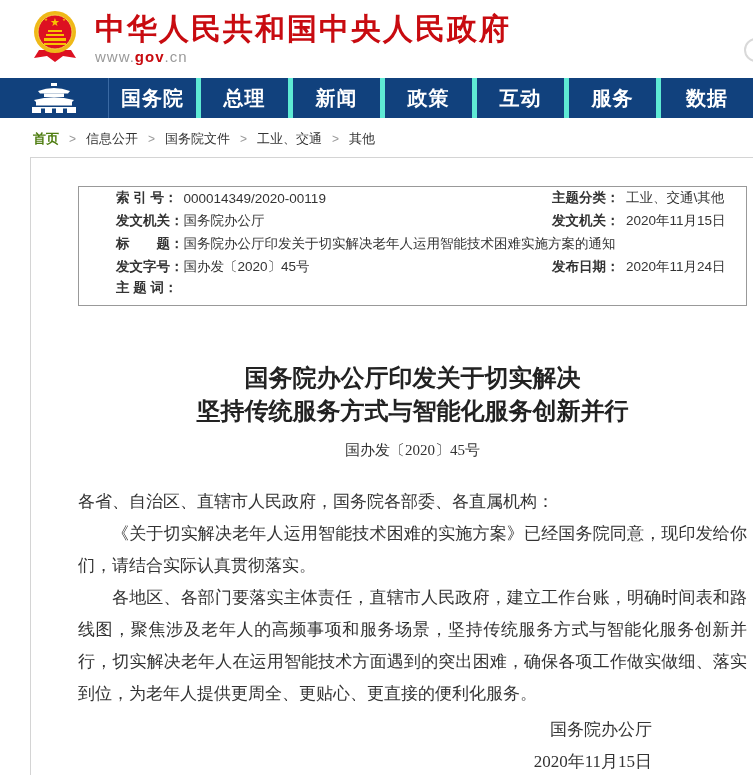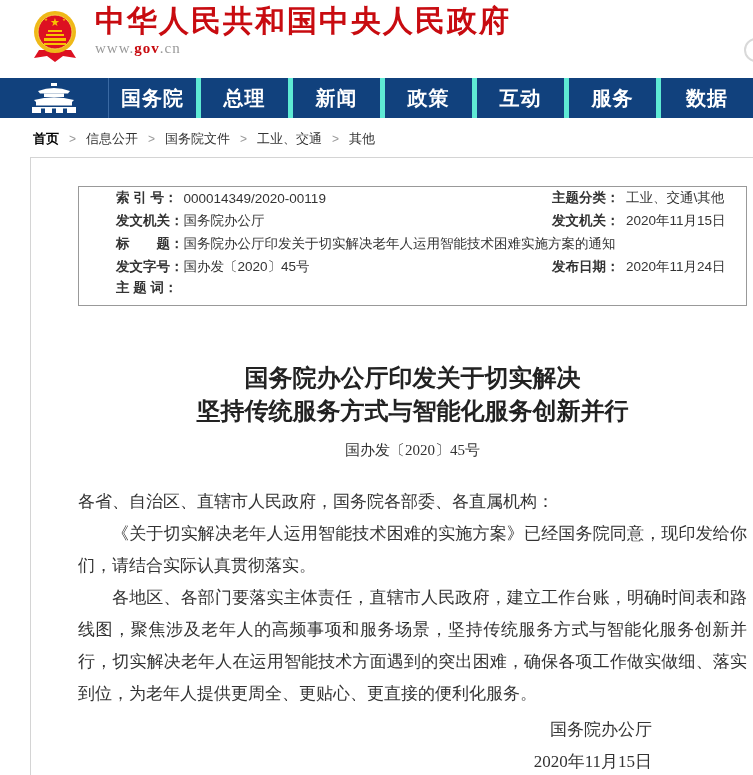--- a/index.html
+++ b/index.html
@@ -3,41 +3,41 @@
 <meta charset="utf-8">
 <style>
   * { margin:0; padding:0; box-sizing:border-box; }
   html,body { width:753px; height:775px; overflow:hidden; background:#fff;
               font-family:"Liberation Sans", sans-serif; color:#333; }
   .page { position:relative; width:753px; height:775px; overflow:hidden; }
 
   
   .site-header { position:relative; height:78px; background:#fff; }
   .emblem { position:absolute; left:33px; top:8px; width:44px; height:56px; }
-  .header-titles { position:absolute; left:95px; top:4px;font-family:Liberation Serif, serif; }
+  .header-titles { position:absolute; left:95px; top:12px; }
   .site-title { font-size:30px; font-weight:bold; color:#c80b10; letter-spacing:2px;
                 line-height:34px; text-decoration:none; display:block; }
   .site-url { font-size:15px; color:#9a9a9a; margin-top:2px; letter-spacing:1px; }
   .site-url .gov { color:#c80b10; font-weight:bold; }
   .search-pill { position:absolute; left:744px; top:38px; width:26px; height:24px;
                  border:2px solid #d9d9d9; border-radius:13px; background:#fff; }
 
   
   .main-nav { display:flex; height:40px; background:#11417d; width:860px; }
   .nav-home { width:109px; display:flex; align-items:center; justify-content:center;
               border-right:1px solid #3a69a3; flex:none; cursor:pointer; }
   .nav-item { width:92px; flex:none; display:flex; align-items:center; justify-content:center;
               color:#fff; font-size:20px; font-weight:bold; text-decoration:none;
               border-right:5px solid #5eead4; letter-spacing:1px; cursor:pointer; }
   .nav-item:last-child { border-right:none; }
 
   
   .breadcrumb { padding:12px 0 10px 33px; font-size:13px; color:#333; }
   .breadcrumb a { color:#333; text-decoration:none; cursor:pointer; }
-  .breadcrumb .crumb-home { font-weight:bold; color:#000000; }
+  .breadcrumb .crumb-home { font-weight:bold; color:#4d7c0f; }
   .breadcrumb .sep { color:#999; margin:0 10px; font-size:12px; }
 
   
   .article-container { position:absolute; left:30px; top:157px; width:830px; height:640px;
                        border:1px solid #d4d4d4; border-bottom:none; background:#fff; }
   .article-inner { margin-left:47px; width:669px; }
 
   
   .meta-table { margin-top:28px; margin-left:47px; width:669px; border-collapse:collapse;
                 border:1px solid #999; font-size:13.5px; }

